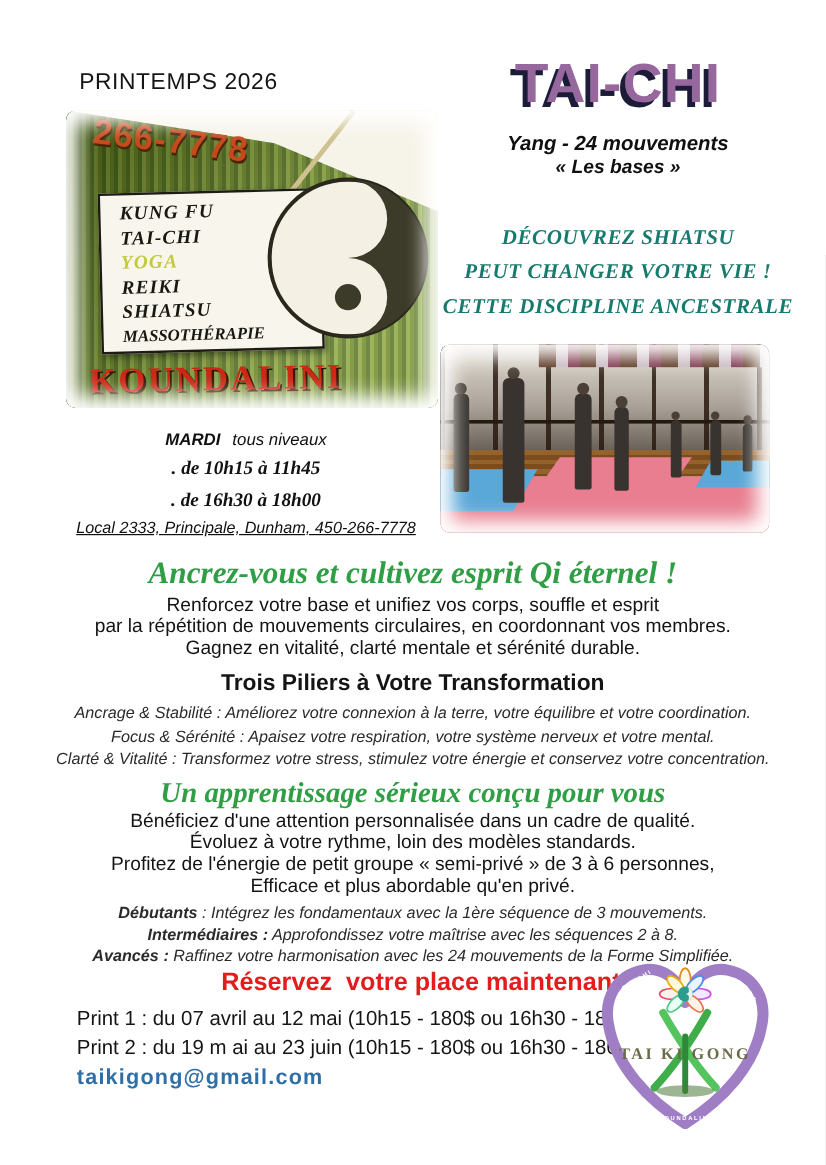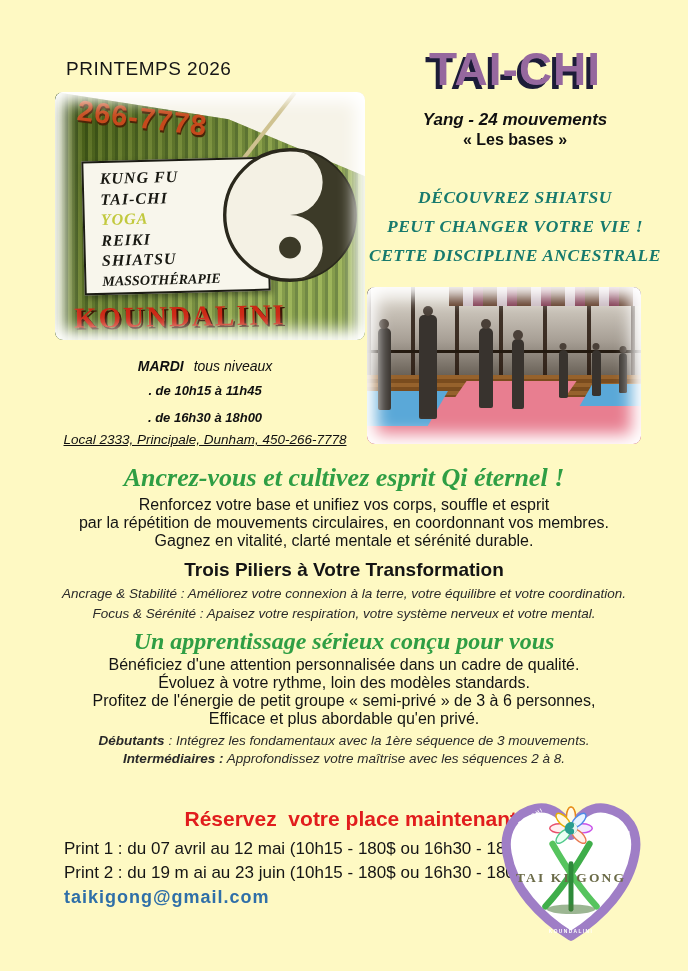--- a/index.html
+++ b/index.html
@@ -1,25 +1,25 @@
 <!DOCTYPE html>
 <html><head>
 <meta charset="utf-8">
 <style>
   html,body{margin:0;padding:0;background:#e8e8e8;}
-  .page{position:relative;width:688px;height:971px;background:#fef9c3;margin:0 auto;
+  .page{position:relative;width:688px;height:971px;background:#ffffff;margin:0 auto;
         font-family:"Liberation Sans",sans-serif;color:#111;overflow:hidden;}
 
   
   .season{position:absolute;left:66px;top:58px;font-size:19px;letter-spacing:.5px;color:#161616;}
   .right-col{position:absolute;left:368px;top:44px;width:294px;text-align:center;}
   .main-title{font-size:46px;line-height:50px;font-weight:bold;letter-spacing:1px;
               color:#96689e;text-shadow:-4px 4px 0 #1c1c38;}
   .subtitle{font-size:17px;line-height:20px;font-weight:bold;font-style:italic;margin-top:16px;color:#101010;text-align:center;}
-  .subtitle2{font-size:16px;line-height:20px;font-weight:bold;color:#101010;}
+  .subtitle2{font-size:16px;line-height:20px;font-weight:bold;font-style:italic;color:#101010;}
   .teaser{margin-top:33px;font-family:"Liberation Serif",serif;font-weight:bold;font-style:italic;
           font-size:17.5px;line-height:29px;color:#177a6d;letter-spacing:.5px;}
 
   
   .photo{position:absolute;overflow:hidden;border-radius:8px;}
   .photo::after{content:"";position:absolute;inset:0;box-shadow:inset 0 0 16px 10px #ffffff;pointer-events:none;border-radius:8px;}
   .store{left:55px;top:92px;width:310px;height:248px;background:#f6f3e8;}
   .store .wall{position:absolute;inset:0;
      background:repeating-linear-gradient(90deg,#42620f 0 3px,#7e9c2c 3px 7px,#5c7b18 7px 10px);
      clip-path:polygon(0 0,56% 11%,100% 34%,100% 100%,0 100%);}
@@ -55,21 +55,21 @@
   .gym .mat-blue3{position:absolute;right:-6%;top:62%;width:26%;height:14%;background:#5aa8d8;transform:skewX(-30deg);}
   .fig{position:absolute;background:#38332e;border-radius:5px 5px 2px 2px;}
   .fig::before{content:"";position:absolute;left:50%;top:-9px;transform:translateX(-50%);
      width:10px;height:10px;border-radius:50%;background:#4a4038;}
   .fig.small::before{width:7px;height:7px;top:-7px;}
 
   
   .schedule{position:absolute;left:40px;top:355px;width:330px;text-align:center;color:#101010;}
   .sch-line1{font-size:14px;line-height:22px;font-style:italic;}
   .sch-line1 .day{font-weight:bold;margin-right:10px;}
-  .sch-time{font-size:13px;line-height:27px;font-weight:bold;font-style:italic;}
+  .sch-time{font-size:16px;line-height:27px;font-weight:bold;font-style:italic;font-family:Liberation Serif, serif;}
   .sch-addr{font-size:13.5px;line-height:17px;font-style:italic;text-decoration:underline;}
 
   
   .main{position:absolute;left:0;top:464px;width:100%;text-align:center;color:#141414;}
   .green-head{font-family:"Liberation Serif",serif;font-weight:bold;font-style:italic;
      color:#2f9e44;font-size:26px;line-height:28px;margin:0;}
   .green-head.h2{font-size:24px;line-height:26px;margin-top:5px;}
   .para1{margin-top:4px;font-size:16px;line-height:18px;}
   .pillars-title{margin-top:12px;font-size:19px;line-height:16px;font-weight:bold;}
   .pillars{margin-top:6px;font-size:13.5px;line-height:19.5px;font-style:italic;color:#2a2a2a;}
@@ -158,31 +158,33 @@
     <h2 class="green-head">Ancrez-vous et cultivez esprit Qi éternel !</h2>
     <div class="para1">
       <div>Renforcez votre base et unifiez vos corps, souffle et esprit</div>
       <div>par la répétition de mouvements circulaires, en coordonnant vos membres.</div>
       <div>Gagnez en vitalité, clarté mentale et sérénité durable.</div>
     </div>
     <div class="pillars-title">Trois Piliers à Votre Transformation</div>
     <div class="pillars">
       <div><span>Ancrage &amp; Stabilité</span><span> : Améliorez votre connexion à la terre, votre équilibre et votre coordination.</span></div>
       <div><span>Focus &amp; Sérénité</span><span> : Apaisez votre respiration, votre système nerveux et votre mental.</span></div>
+      <div><span>Clarté &amp; Vitalité</span><span> : Transformez votre stress, stimulez votre énergie et conservez votre concentration.</span></div>
     </div>
     <h2 class="green-head h2">Un apprentissage sérieux conçu pour vous</h2>
     <div class="para2">
       <div>Bénéficiez d'une attention personnalisée dans un cadre de qualité.</div>
       <div>Évoluez à votre rythme, loin des modèles standards.</div>
       <div>Profitez de l'énergie de petit groupe « semi-privé » de 3 à 6 personnes,</div>
       <div>Efficace et plus abordable qu'en privé.</div>
     </div>
     <div class="levels">
       <div><span class="lvl-label">Débutants</span><span> : Intégrez les fondamentaux avec la 1ère séquence de 3 mouvements.</span></div>
       <div><span class="lvl-label">Intermédiaires :</span><span> Approfondissez votre maîtrise avec les séquences 2 à 8.</span></div>
+      <div><span class="lvl-label">Avancés :</span><span> Raffinez votre harmonisation avec les 24 mouvements de la Forme Simplifiée.</span></div>
     </div>
   </div>
 
   <div class="booking">
     <div class="book-head">Réservez  votre place maintenant !</div>
     <div class="print-line">Print 1 : du 07 avril au 12 mai (10h15 - 180$ ou 16h30 - 180$)</div>
     <div class="print-line">Print 2 : du 19 m ai au 23 juin (10h15 - 180$ ou 16h30 - 180$)</div>
     <div class="email">taikigong@gmail.com</div>
   </div>
 

